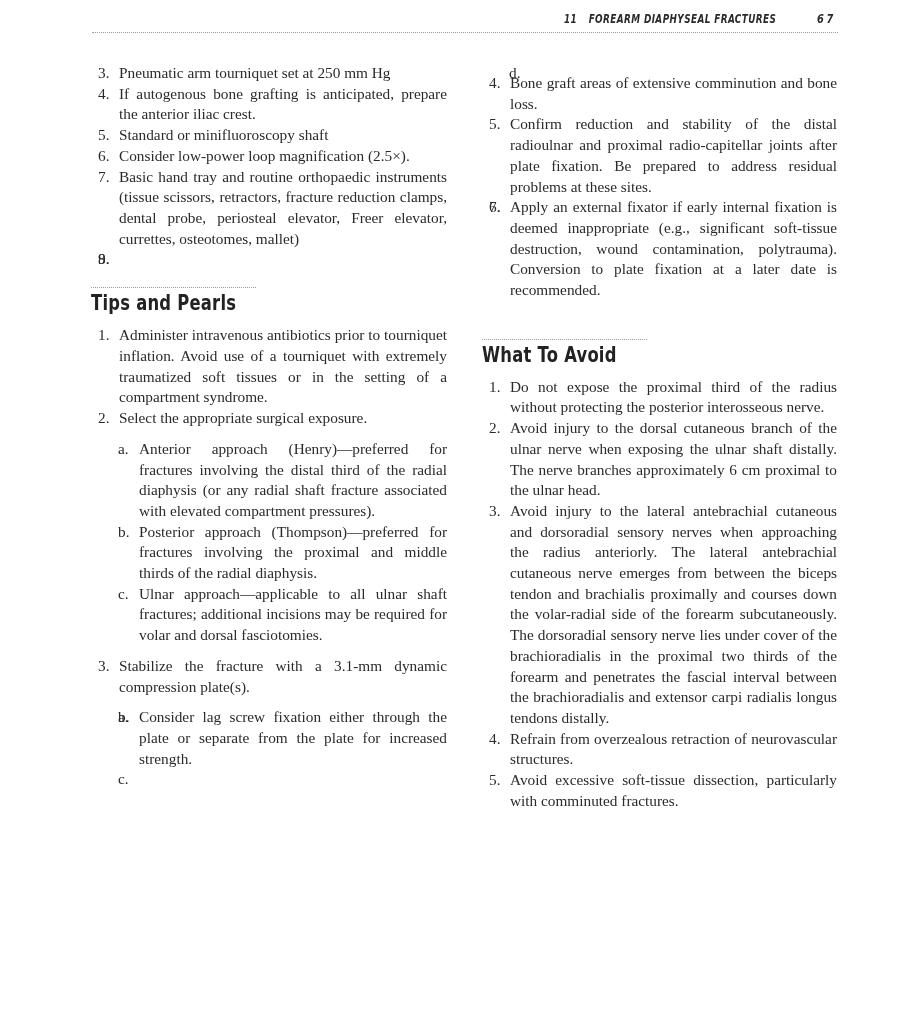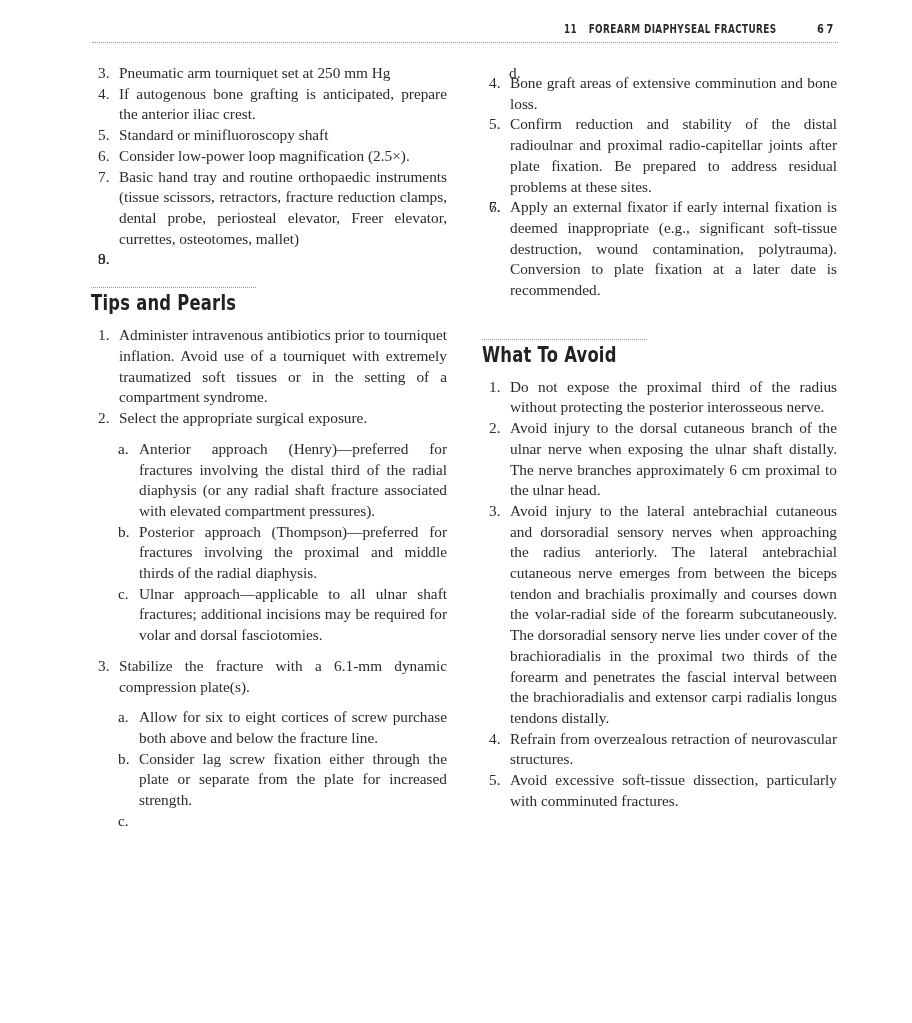--- a/index.html
+++ b/index.html
@@ -2,22 +2,23 @@
 <html><head>
 <meta charset="utf-8">
 <style>
   html, body { margin: 0; padding: 0; background: #ffffff; }
   body {
     width: 912px; height: 1023px; position: relative; overflow: hidden;
     font-family: "Liberation Serif", "DejaVu Serif", serif;
     color: #2a2a2a;
   }
   .running-head {
-    position: absolute; left: 92px; top: 22px; width: 746px; height: 20px;
+    position: absolute; left: 92px; top: 12px; width: 746px; height: 20px;
     border-bottom: 1px dotted #9a9a9a;
+    font-style: italic;
   }
   .running-head .chapter {
     position: absolute; left: 472px; top: 0px;
     font-family: "DejaVu Sans Condensed", "DejaVu Sans", sans-serif;
     font-weight: bold; font-size: 12px; letter-spacing: 0.5px; color: #2a2a2a;
     transform: scaleX(0.82); transform-origin: left top;
   }
   .running-head .chapnum { margin-right: 14px; }
   .running-head .pagenum {
     position: absolute; right: 2px; top: 0px;
@@ -67,23 +68,23 @@
   <div class="section-rule"></div>
   <div class="section-title">Tips and Pearls</div>
 
   <div class="item lvl1"><span class="num">1.</span><span>Administer intravenous antibiotics prior to tourniquet inflation. Avoid use of a tourniquet with extremely traumatized soft tissues or in the setting of a compartment syndrome.</span></div>
   <div class="item lvl1"><span class="num">2.</span><span>Select the appropriate surgical exposure.</span></div>
   <div class="gap"></div>
   <div class="item lvl2"><span class="num">a.</span><span>Anterior approach (Henry)—preferred for fractures involving the distal third of the radial diaphysis (or any radial shaft fracture associated with elevated compartment pressures).</span></div>
   <div class="item lvl2"><span class="num">b.</span><span>Posterior approach (Thompson)—preferred for fractures involving the proximal and middle thirds of the radial diaphysis.</span></div>
   <div class="item lvl2"><span class="num">c.</span><span>Ulnar approach—applicable to all ulnar shaft fractures; additional incisions may be required for volar and dorsal fasciotomies.</span></div>
   <div class="gap"></div>
-  <div class="item lvl1"><span class="num">3.</span><span>Stabilize the fracture with a 6.1-mm dynamic compression plate(s).</span></div>
+  <div class="item lvl1"><span class="num">3.</span><span>Stabilize the fracture with a 3.1-mm dynamic compression plate(s).</span></div>
   <div class="gap"></div>
-  <div class="item lvl2"><span class="num">a.</span><span>Allow for six to eight cortices of screw purchase both above and below the fracture line.</span></div>
+  <div class="item lvl2"><span class="num">a.</span></div>
   <div class="item lvl2"><span class="num">b.</span><span>Consider lag screw fixation either through the plate or separate from the plate for increased strength.</span></div>
   <div class="item lvl2"><span class="num">c.</span></div>
 </div>
 
 <div class="col col-right">
   <div class="item lvl2" style="padding-left:41px"><span class="num">d.</span></div>
   <div class="gap"></div>
   <div class="item lvl1"><span class="num">4.</span><span>Bone graft areas of extensive comminution and bone loss.</span></div>
   <div class="item lvl1"><span class="num">5.</span><span>Confirm reduction and stability of the distal radioulnar and proximal radio-capitellar joints after plate fixation. Be prepared to address residual problems at these sites.</span></div>
   <div class="item lvl1"><span class="num">6.</span></div>

